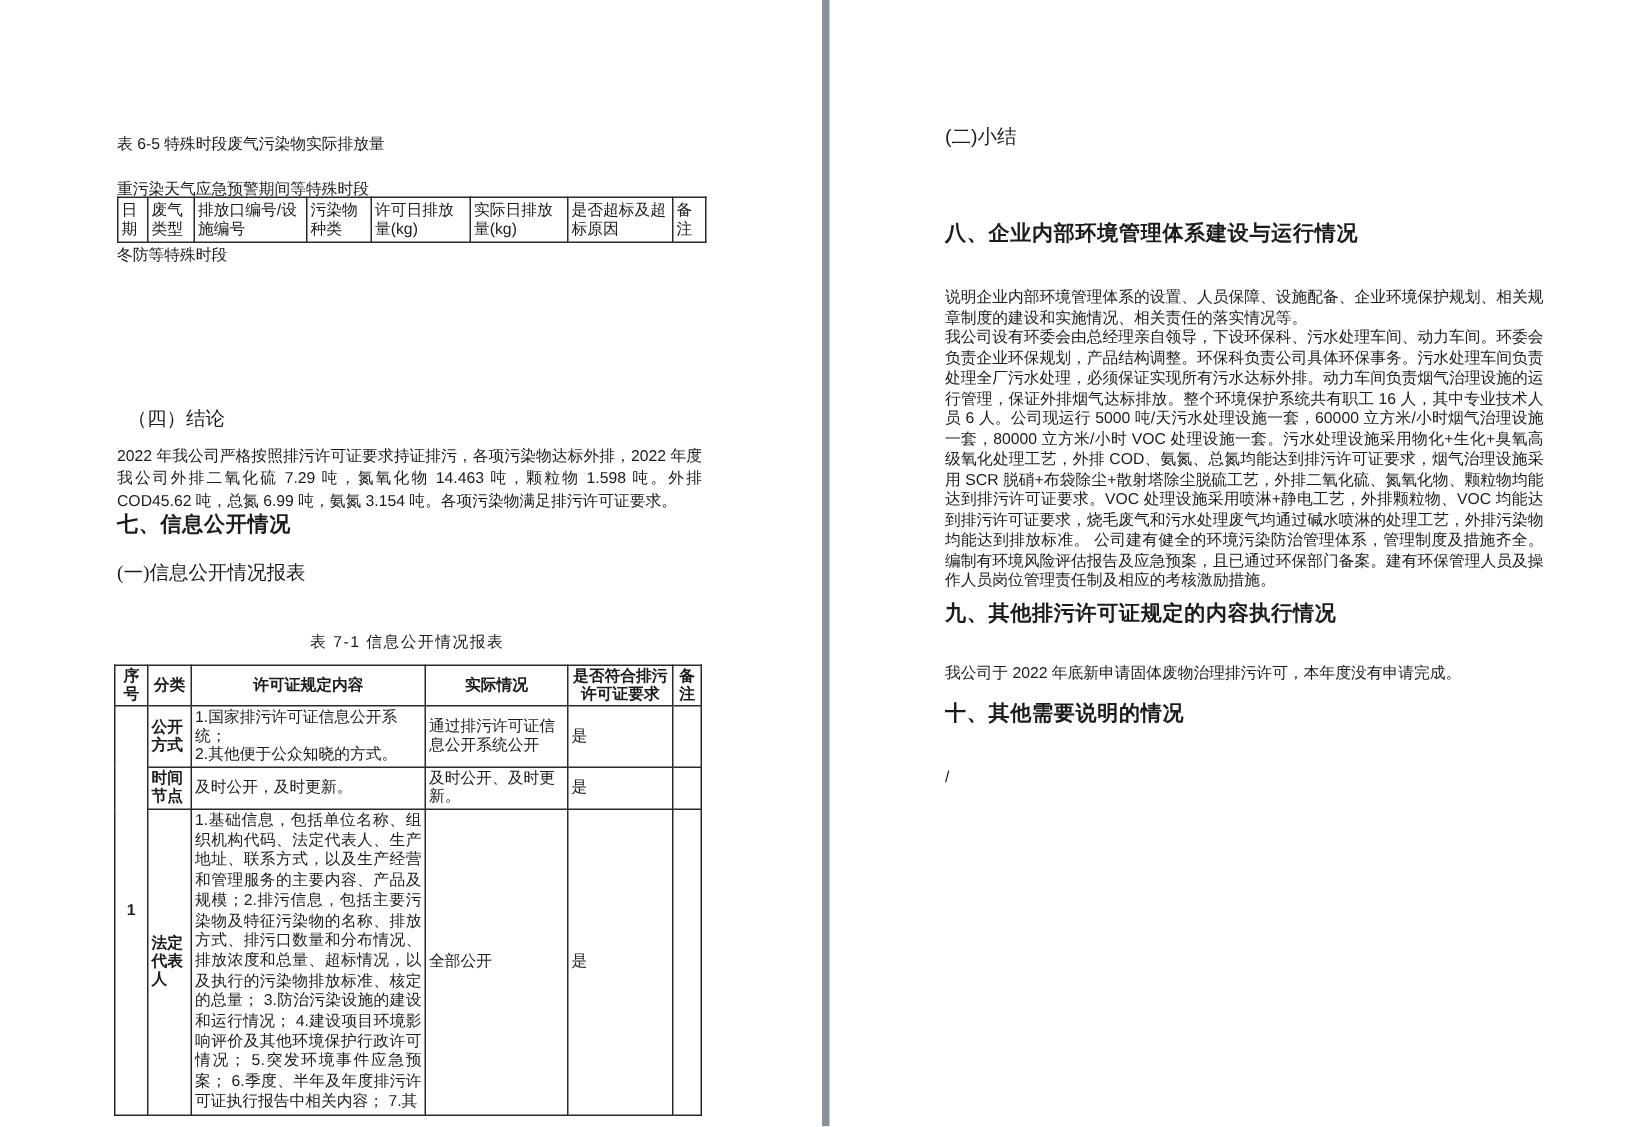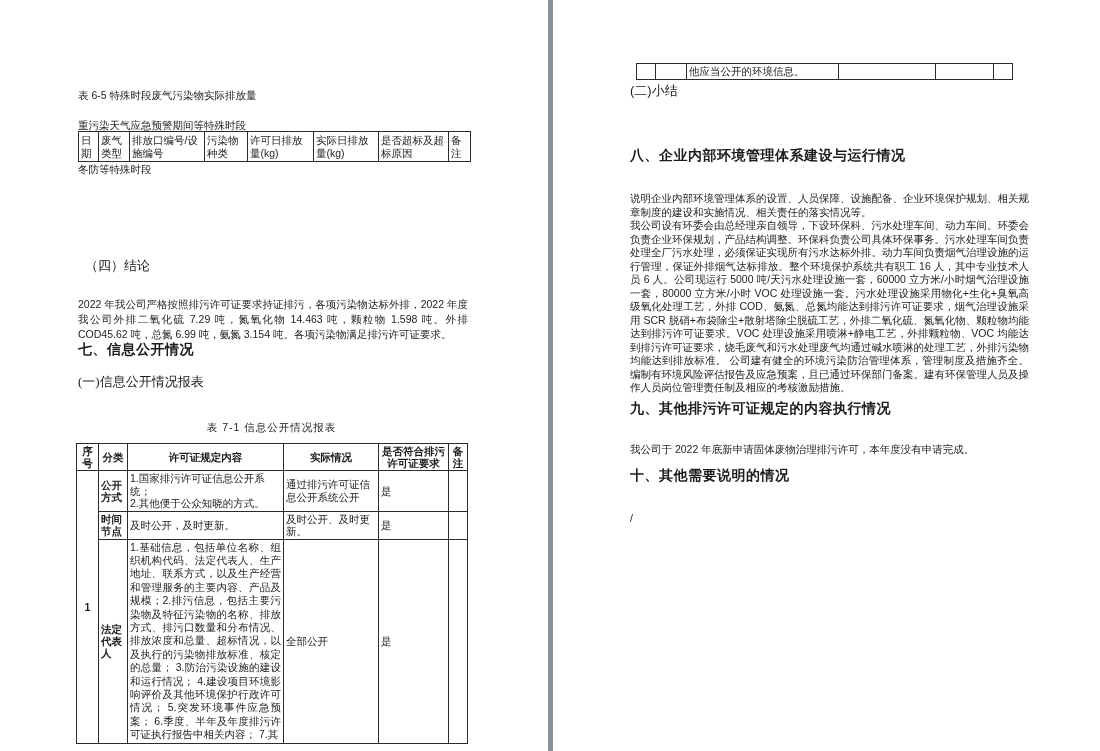--- a/index.html
+++ b/index.html
@@ -57,21 +57,21 @@
         <th>实际日排放量(kg)</th>
         <th>是否超标及超标原因</th>
         <th>备注</th>
       </tr>
     </tbody>
       </table>
 
     <div class="abs small" style="left:78px;top:163px;">冬防等特殊时段</div>
 
 
-    <div class="abs h-mid" style="left:85px;top:257px;font-family:Liberation Serif, serif;">（四）结论</div>
+    <div class="abs h-mid" style="left:85px;top:270px;font-family:Liberation Serif, serif;">（四）结论</div>
 
     <div class="abs body-txt" style="left:78px;top:287px;width:390px;margin-top:10px;">2022 年我公司严格按照排污许可证要求持证排污，各项污染物达标外排，2022 年度我公司外排二氧化硫 7.29 吨，氮氧化物 14.463 吨，颗粒物 1.598 吨。外排 COD45.62 吨，总氮 6.99 吨，氨氮 3.154 吨。各项污染物满足排污许可证要求。</div>
 
     <div class="abs h-big" style="left:78px;top:341px;">七、信息公开情况</div>
 
     <div class="abs h-mid" style="left:78px;top:373px;font-family:Liberation Serif, serif;">(一)信息公开情况报表</div>
 
     <div class="abs small" style="left:76px;top:421px;width:391px;text-align:center;letter-spacing:1px;">表 7-1 信息公开情况报表</div>
 
     <table class="abs t71" style="left:76px;top:443px;width:391px;">
@@ -116,40 +116,20 @@
         <td></td>
       </tr>
     </tbody>
       </table>
   </div>
 
   <div class="divider"></div>
 
   <div class="abs" style="left:553px;top:0;width:547px;height:751px;">
 
-    <table class="abs" style="left:83px;top:63px;width:376px;height:17px;">
-      <colgroup>
-          <col style="width:19px">
-          <col style="width:31px">
-          <col style="width:152px">
-      <col style="width:97px">
-          <col style="width:58px">
-          <col style="width:19px">
-        </colgroup>
-      <tbody>
-          <tr>
-        <td></td>
-        <td></td>
-        <td class="cont-cell">他应当公开的环境信息。</td>
-        <td></td>
-        <td></td>
-        <td></td>
-      </tr>
-    </tbody>
-      </table>
 
     <div class="abs h-mid" style="left:77px;top:82px;">(二)小结</div>
 
 
     <div class="abs h-big" style="left:77px;top:147px;">八、企业内部环境管理体系建设与运行情况</div>
 
     <div class="abs body-txt pre" style="left:77px;top:192px;width:399px;line-height:13.5px;">说明企业内部环境管理体系的设置、人员保障、设施配备、企业环境保护规划、相关规章制度的建设和实施情况、相关责任的落实情况等。
 我公司设有环委会由总经理亲自领导，下设环保科、污水处理车间、动力车间。环委会负责企业环保规划，产品结构调整。环保科负责公司具体环保事务。污水处理车间负责处理全厂污水处理，必须保证实现所有污水达标外排。动力车间负责烟气治理设施的运行管理，保证外排烟气达标排放。整个环境保护系统共有职工 16 人，其中专业技术人员 6 人。公司现运行 5000 吨/天污水处理设施一套，60000 立方米/小时烟气治理设施一套，80000 立方米/小时 VOC 处理设施一套。污水处理设施采用物化+生化+臭氧高级氧化处理工艺，外排 COD、氨氮、总氮均能达到排污许可证要求，烟气治理设施采用 SCR 脱硝+布袋除尘+散射塔除尘脱硫工艺，外排二氧化硫、氮氧化物、颗粒物均能达到排污许可证要求。VOC 处理设施采用喷淋+静电工艺，外排颗粒物、VOC 均能达到排污许可证要求，烧毛废气和污水处理废气均通过碱水喷淋的处理工艺，外排污染物均能达到排放标准。 公司建有健全的环境污染防治管理体系，管理制度及措施齐全。编制有环境风险评估报告及应急预案，且已通过环保部门备案。建有环保管理人员及操作人员岗位管理责任制及相应的考核激励措施。</div>
 
     <div class="abs h-big" style="left:77px;top:400px;">九、其他排污许可证规定的内容执行情况</div>

